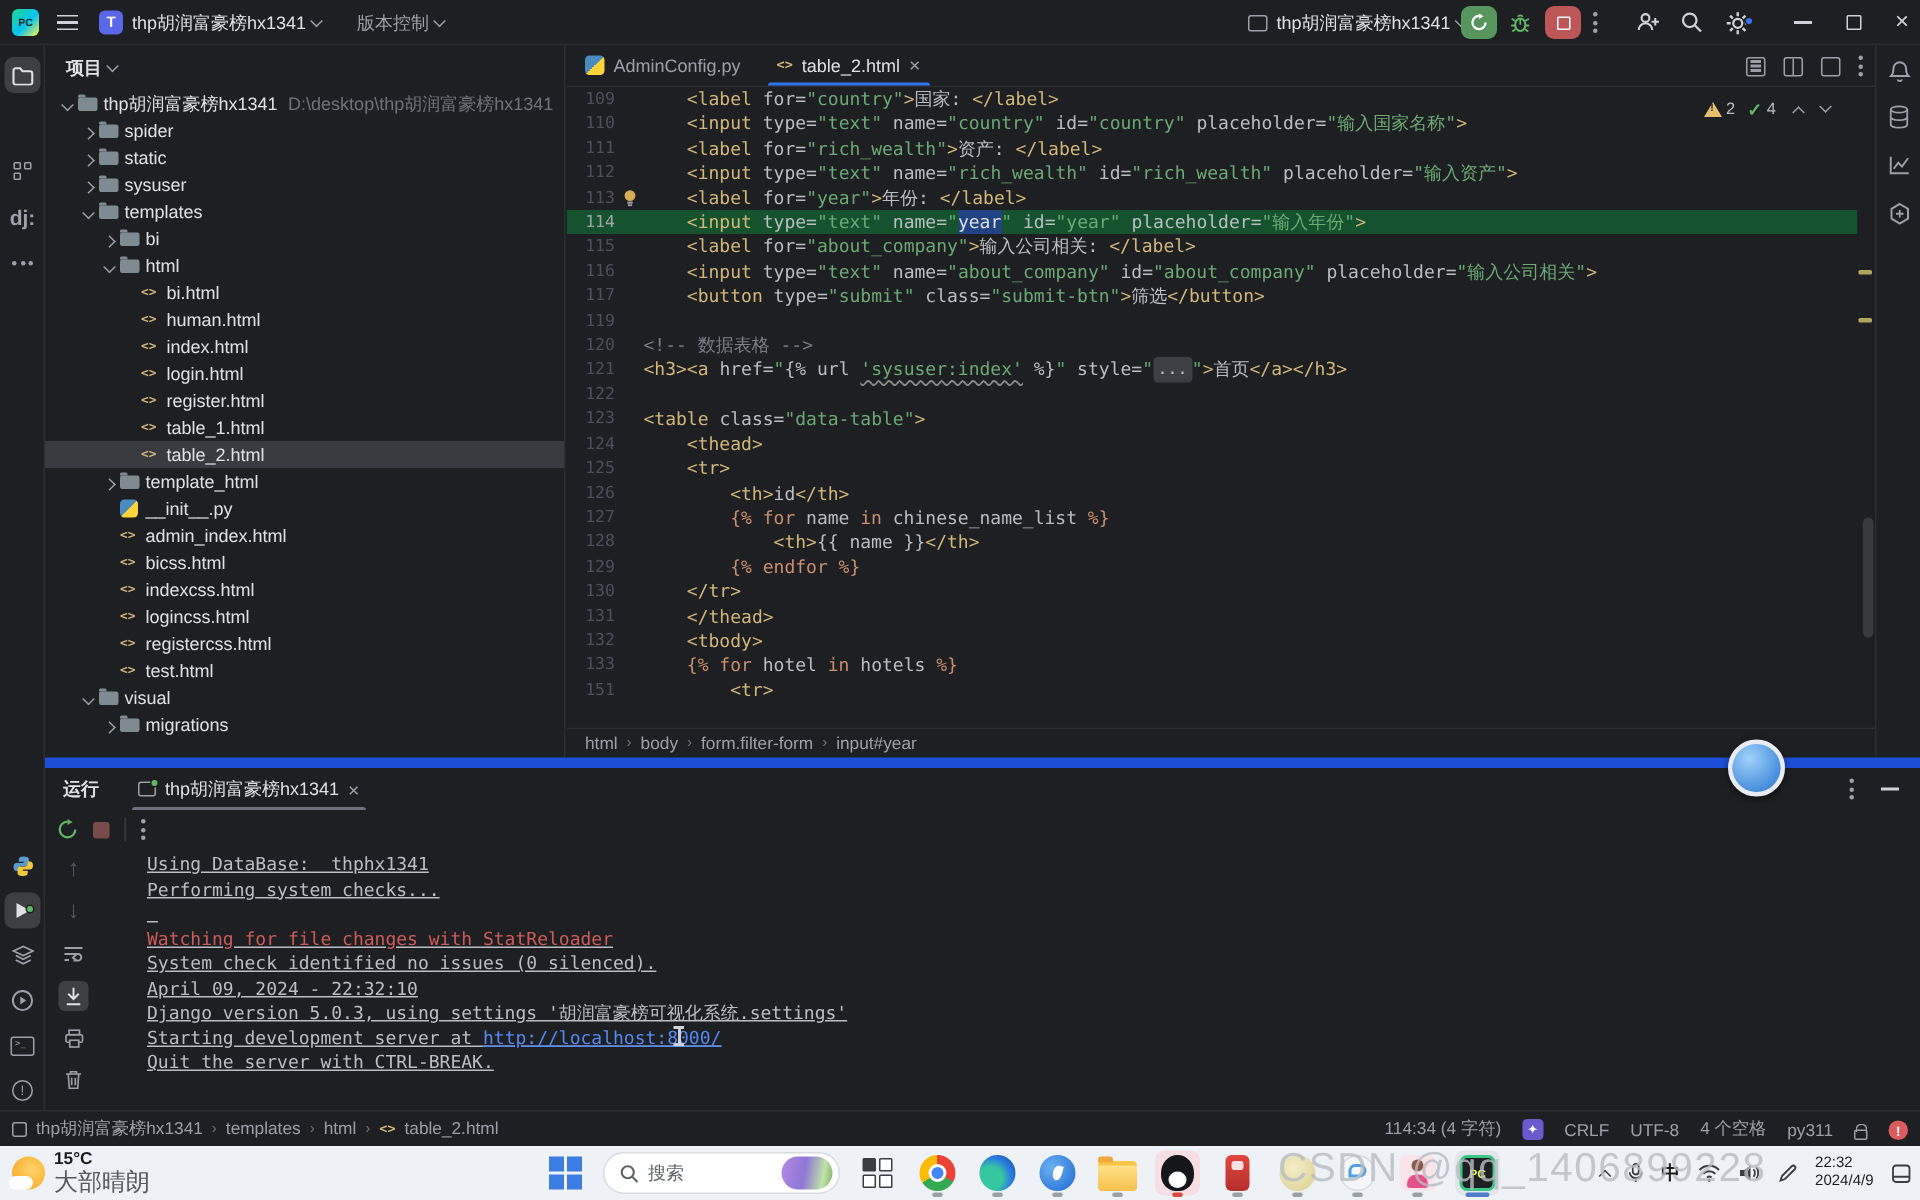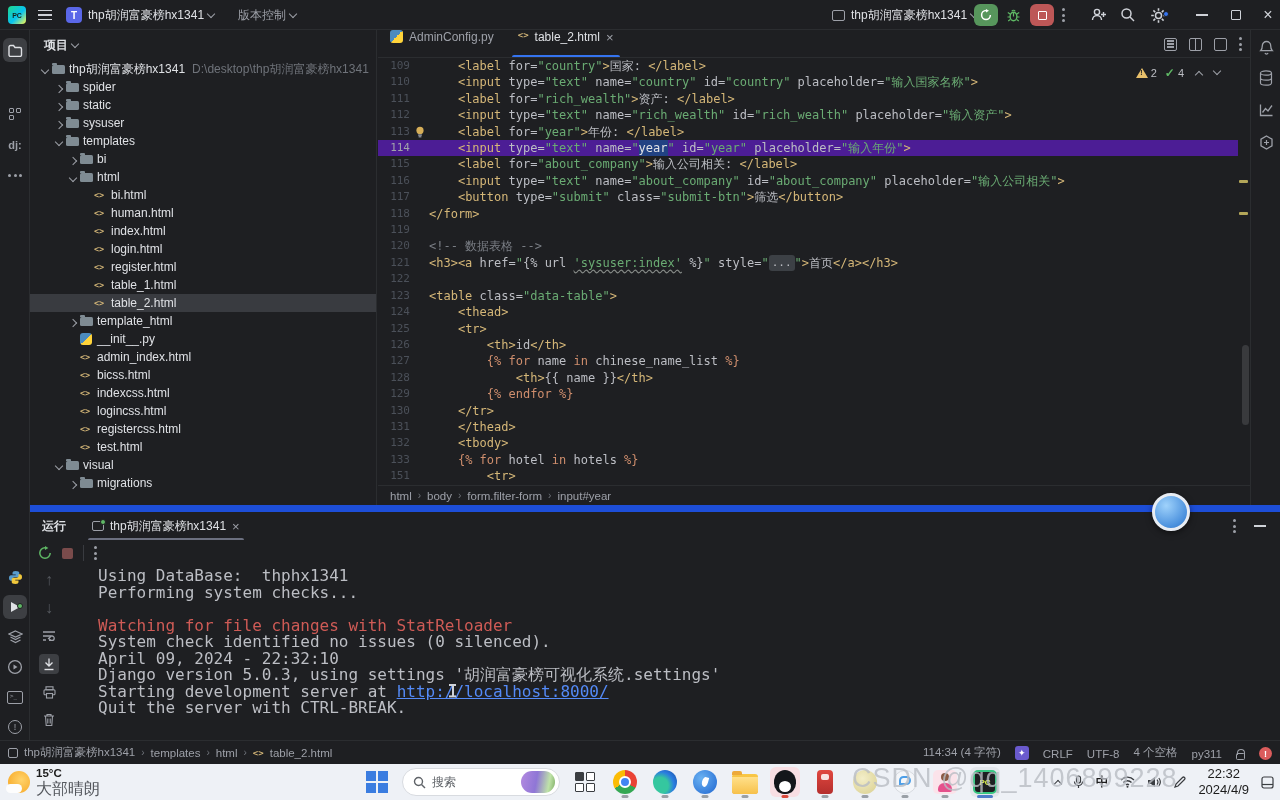--- a/index.html
+++ b/index.html
@@ -27,21 +27,21 @@
   .win-max { width:10px; height:10px; border:1.4px solid #cfd2d8; border-radius:1px; }
   .win-x { font-size:16px; color:#cfd2d8; line-height:1; }
   .gear-dot { position:absolute; top:4px; right:-2px; width:6px; height:6px; background:#3574f0; border-radius:50%; border:1.5px solid #1e1f22; }
 
   
   .lstrip { position:absolute; top:30px; left:0; width:30px; height:710px; background:#1e1f22; border-right:1px solid #2b2d30; }
   .strip-ic { position:absolute; left:3px; width:24px; height:24px; border-radius:6px; display:flex; align-items:center; justify-content:center; color:#9da0a8; }
   .strip-ic.active { background:#3d3f43; color:#dfe1e5; }
   .mini-sq { display:grid; grid-template-columns:5px 5px; gap:2px; }
   .mini-sq i { width:5px; height:5px; border:1.2px solid #9da0a8; border-radius:1px; }
-  .dj-txt { font-size:11px; font-weight:bold; color:#9da0a8; letter-spacing:0; }
+  .dj-txt { font-size:14px; font-weight:bold; color:#9da0a8; letter-spacing:0; }
   .dots3 { display:flex; gap:2.5px; }
   .dots3 i { width:3px; height:3px; background:#9da0a8; border-radius:50%; }
   .play-tri { width:0; height:0; border-left:9px solid #dfe1e5; border-top:5.5px solid transparent; border-bottom:5.5px solid transparent; position:relative; }
   .green-dot { position:absolute; width:6px; height:6px; border-radius:50%; background:#5fb865; top:-4px; right:-3px; border:1.5px solid #1e1f22;}
   .term-ic { width:16px; height:13px; border:1.3px solid #9da0a8; border-radius:2px; font-size:6px; color:#9da0a8; padding-left:2px; font-family:"DejaVu Sans Mono",monospace; }
   .prob-ic { width:14px; height:14px; border:1.3px solid #9da0a8; border-radius:50%; display:flex; align-items:center; justify-content:center; font-size:9px; color:#9da0a8; }
 
   
   .proj-panel { position:absolute; top:30px; left:30px; width:347px; height:475px; background:#1e1f22; border-right:1px solid #2b2d30; overflow:hidden; }
   .proj-head { height:30px; display:flex; align-items:center; padding-left:14px; color:#dfe1e5; font-size:12px; font-weight:bold; }
@@ -54,35 +54,35 @@
   .ticon { width:17px; flex:none; display:inline-flex; justify-content:flex-start; align-items:center; }
   .ticon.folder i { width:13px; height:9px; background:#7f8b93; border-radius:1.5px; position:relative; display:inline-block; }
   .ticon.folder i::before { content:''; position:absolute; top:-2px; left:0; width:5px; height:2px; background:#7f8b93; border-radius:1px 1px 0 0; }
   .ticon.html { color:#d5b778; font-size:8.5px; font-weight:bold; font-family:"DejaVu Sans Mono",monospace; }
   .ticon.py i { width:12px; height:12px; border-radius:3px; background:linear-gradient(135deg,#4b8bbe 50%,#ffd43b 50%); display:inline-block; }
   .tpath { color:#6f737a; margin-left:7px; }
 
   
   .editor { position:absolute; top:30px; left:378px; width:872px; height:475px; background:#1e1f22; }
   .tabbar { position:absolute; top:0; left:0; right:0; height:28px; border-bottom:1px solid #2b2d30; display:flex; align-items:stretch; }
-  .etab { display:flex; gap:6px; padding:0 12px; font-size:12px; color:#9da0a8; position:relative; }
+  .etab { display:flex; align-items:center; gap:6px; padding:0 12px; font-size:12px; color:#9da0a8; position:relative; }
   .etab.active { color:#dfe1e5; }
   .etab.active::after { content:''; position:absolute; left:6px; right:6px; bottom:0; height:2.5px; background:#3574f0; border-radius:2px 2px 0 0; }
   .pyicon { width:13px; height:13px; border-radius:3px; background:linear-gradient(135deg,#4b8bbe 50%,#ffd43b 50%); }
   .htmlmark { color:#d5b778; font-size:9px; font-weight:bold; font-family:"DejaVu Sans Mono",monospace; }
   .tab-x { color:#9da0a8; font-size:13px; }
   .tabbar-right { position:absolute; right:8px; top:0; height:28px; display:flex; align-items:center; gap:12px; color:#9da0a8; }
   .tb-sq { width:13px; height:13px; border:1.3px solid #9da0a8; border-radius:2px; }
   .tb-sq.lines { display:flex; flex-direction:column; justify-content:space-evenly; padding:0 2px; }
   .tb-sq.lines i { height:1.2px; background:#9da0a8; }
   .tb-sq.split { display:flex; } .tb-sq.split i { width:50%; border-right:1.2px solid #9da0a8; }
 
   .code { position:absolute; top:28px; left:0; width:860px; height:427px; overflow:hidden; font-family:"DejaVu Sans Mono",monospace; font-size:12px; }
   .cline { height:16.42px; line-height:16.42px; display:flex; white-space:pre; }
-  .cline.cur { background:#4c1d95; }
+  .cline.cur { background:#14532d; }
   .ln { width:32px; flex:none; text-align:right; color:#4b5059; font-size:11px; }
   .cline.cur .ln { color:#a1a3ab; }
   .bz { width:19px; flex:none; display:flex; align-items:center; justify-content:center; }
   .tok-t { color:#d5b778; } .tok-a { color:#bcbec4; } .tok-s { color:#6aab73; }
   .tok-k { color:#cf8e6d; } .tok-c { color:#7a7e85; } .tok-d { color:#bcbec4; } .tok-w { color:#bcbec4; }
   .tok-su { color:#6aab73; text-decoration:underline wavy rgba(170,175,170,.75); text-underline-offset:2px; }
   .tok-sel { background:#214283; color:#dfe1e5; }
   .tok-f { background:#3c4045; border-radius:3px; padding:0 3px; color:#bcbec4; font-size:11px; }
 
   .insp-widget { position:absolute; top:34px; right:26px; height:18px; display:flex; align-items:center; gap:8px; font-size:11px; color:#bcbec4; background:#1e1f22; padding:0 4px; }
@@ -105,21 +105,21 @@
   .con-tab { display:flex; align-items:center; gap:6px; margin-left:22px; height:28px; position:relative; padding:0 4px; }
   .con-tab::after { content:''; position:absolute; left:0; right:0; bottom:0; height:2px; background:#6c7080; border-radius:2px 2px 0 0; }
   .rc-small { width:12px; height:10px; border:1.2px solid #9da0a8; border-radius:2px; position:relative; }
   .rc-small i { position:absolute; right:-3px; top:-3px; width:6px; height:6px; border-radius:50%; background:#5fb865; border:1px solid #1e1f22; }
   .con-head-right { position:absolute; right:14px; display:flex; gap:18px; align-items:center; }
   .con-toolrow { height:26px; display:flex; align-items:center; gap:10px; padding-left:8px; }
   .con-vbar { position:absolute; top:58px; left:6px; width:26px; display:flex; flex-direction:column; gap:8px; align-items:center; }
   .cv-ic { width:20px; height:20px; border-radius:4px; display:flex; align-items:center; justify-content:center; color:#9da0a8; }
   .cv-ic.dim { color:#55585e; }
   .cv-ic.active { background:#3d3f43; }
-  .con-out { position:absolute; top:56px; left:68px; width:1100px; font-family:"DejaVu Sans Mono",monospace; font-size:16px; line-height:16.5px; white-space:pre; }
+  .con-out { position:absolute; top:56px; left:68px; width:1100px; font-family:"DejaVu Sans Mono",monospace; font-size:12px; line-height:16.5px; white-space:pre;text-decoration:underline; }
   .cl-d { color:#bcbec4; } .cl-r { color:#cf5b56; }
   .cl-link { color:#548af7; text-decoration:underline; }
   .ibeam { position:absolute; left:418px; top:172px; width:9px; height:13px; }
   .ibeam::before { content:''; position:absolute; left:4px; top:1px; bottom:1px; width:1.6px; background:#cfd2d8; }
   .ibeam::after { content:''; position:absolute; left:1px; right:1px; top:0; height:1.6px; background:#cfd2d8; box-shadow:0 11.4px 0 #cfd2d8; }
   .blue-ball { position:absolute; top:-19px; right:90px; width:38px; height:38px; border-radius:50%; background:radial-gradient(circle at 35% 30%,#9fd2fb,#4a90dd 70%,#3672bd); border:3px solid #e8ecf2; box-shadow:0 2px 6px rgba(0,0,0,.5); z-index:5;}
 
   
   .statusbar { position:absolute; top:740px; left:0; width:1280px; height:24px; background:#1e1f22; border-top:1px solid #2b2d30; display:flex; align-items:center; font-size:11.5px; color:#9da0a8; }
   .sb-left { display:flex; align-items:center; gap:6px; margin-left:8px; }
@@ -163,21 +163,21 @@
   .ic-red::after { content:''; position:absolute; left:4px; top:4px; width:8px; height:6px; background:#fff; border-radius:2px; opacity:.85; }
   .ic-yellow { width:24px; height:24px; border-radius:50%; background:radial-gradient(circle at 40% 35%,#f3eec9,#d9cf8e); }
   .ic-chat { width:24px; height:24px; border-radius:50%; background:#f4f6f9; border:1px solid #d8dbe0; position:relative; }
   .ic-chat::after { content:''; position:absolute; inset:5px 5px 8px 5px; border:2px solid #4d9fe8; border-radius:6px 6px 6px 0; }
   .ic-person { width:24px; height:24px; border-radius:5px; background:#fbe3ea; position:relative; }
   .ic-person::before { content:''; position:absolute; top:3px; left:8px; width:8px; height:8px; background:#8a5a44; border-radius:50%; }
   .ic-person::after { content:''; position:absolute; bottom:2px; left:5px; width:14px; height:9px; background:#e5518c; border-radius:6px 6px 2px 2px; }
   .ic-pc { width:24px; height:24px; border-radius:5px; background:#1e1f22; border:2px solid #39c783; display:flex; align-items:center; justify-content:center; color:#eaff4f; font-size:8px; font-weight:bold; }
   .tray { position:absolute; right:6px; display:flex; align-items:center; gap:12px; height:36px; color:#2b2d30; }
   .ime { font-size:12.5px; font-weight:bold; color:#1c1c1c; }
-  .clock { text-align:center; font-size:13px; color:#1c1c1c; line-height:1.25; }
+  .clock { text-align:left; font-size:10px; color:#1c1c1c; line-height:1.25; }
   .tray .chev { border-color:#3a3d41; }
   .watermark { position:absolute; top:763px; left:852px; font-size:27px; letter-spacing:1px; color:#b9bdc4; opacity:.8; z-index:9; pointer-events:none; white-space:nowrap; font-family:"Liberation Sans",sans-serif; }
 </style>
 </head>
 <body>
 
 <div class="titlebar">
   <div class="tb-item" style="left:8px">
       <span class="pc-logo">PC</span>
     </div>
@@ -538,21 +538,20 @@
       <div class="cline"><span class="ln">112</span><span class="bz"></span><span class="tok-w">    </span><span class="tok-t">&lt;input</span><span class="tok-d"> </span><span class="tok-a">type</span><span class="tok-d">=</span><span class="tok-s">"text"</span><span class="tok-d"> </span><span class="tok-a">name</span><span class="tok-d">=</span><span class="tok-s">"rich_wealth"</span><span class="tok-d"> </span><span class="tok-a">id</span><span class="tok-d">=</span><span class="tok-s">"rich_wealth"</span><span class="tok-d"> </span><span class="tok-a">placeholder</span><span class="tok-d">=</span><span class="tok-s">"输入资产"</span><span class="tok-t">&gt;</span></div>
       <div class="cline"><span class="ln">113</span><span class="bz"><svg width="10" height="12" viewBox="0 0 10 12">
             <circle cx="5" cy="4.4" r="3.6" fill="#d6ae58"></circle>
             <rect x="3.2" y="8.4" width="3.6" height="1.4" fill="#9da0a8"></rect>
             <rect x="3.6" y="10.2" width="2.8" height="1.2" fill="#9da0a8"></rect>
           </svg></span><span class="tok-w">    </span><span class="tok-t">&lt;label</span><span class="tok-d"> </span><span class="tok-a">for</span><span class="tok-d">=</span><span class="tok-s">"year"</span><span class="tok-t">&gt;</span><span class="tok-d">年份: </span><span class="tok-t">&lt;/label&gt;</span></div>
       <div class="cline cur"><span class="ln">114</span><span class="bz"></span><span class="tok-w">    </span><span class="tok-t">&lt;input</span><span class="tok-d"> </span><span class="tok-a">type</span><span class="tok-d">=</span><span class="tok-s">"text"</span><span class="tok-d"> </span><span class="tok-a">name</span><span class="tok-d">=</span><span class="tok-s">"</span><span class="tok-sel">year</span><span class="tok-s">"</span><span class="tok-d"> </span><span class="tok-a">id</span><span class="tok-d">=</span><span class="tok-s">"year"</span><span class="tok-d"> </span><span class="tok-a">placeholder</span><span class="tok-d">=</span><span class="tok-s">"输入年份"</span><span class="tok-t">&gt;</span></div>
       <div class="cline"><span class="ln">115</span><span class="bz"></span><span class="tok-w">    </span><span class="tok-t">&lt;label</span><span class="tok-d"> </span><span class="tok-a">for</span><span class="tok-d">=</span><span class="tok-s">"about_company"</span><span class="tok-t">&gt;</span><span class="tok-d">输入公司相关: </span><span class="tok-t">&lt;/label&gt;</span></div>
       <div class="cline"><span class="ln">116</span><span class="bz"></span><span class="tok-w">    </span><span class="tok-t">&lt;input</span><span class="tok-d"> </span><span class="tok-a">type</span><span class="tok-d">=</span><span class="tok-s">"text"</span><span class="tok-d"> </span><span class="tok-a">name</span><span class="tok-d">=</span><span class="tok-s">"about_company"</span><span class="tok-d"> </span><span class="tok-a">id</span><span class="tok-d">=</span><span class="tok-s">"about_company"</span><span class="tok-d"> </span><span class="tok-a">placeholder</span><span class="tok-d">=</span><span class="tok-s">"输入公司相关"</span><span class="tok-t">&gt;</span></div>
       <div class="cline"><span class="ln">117</span><span class="bz"></span><span class="tok-w">    </span><span class="tok-t">&lt;button</span><span class="tok-d"> </span><span class="tok-a">type</span><span class="tok-d">=</span><span class="tok-s">"submit"</span><span class="tok-d"> </span><span class="tok-a">class</span><span class="tok-d">=</span><span class="tok-s">"submit-btn"</span><span class="tok-t">&gt;</span><span class="tok-d">筛选</span><span class="tok-t">&lt;/button&gt;</span></div>
-      <div class="cline"><span class="ln">118</span><span class="bz"></span><span class="tok-t">&lt;/form&gt;</span></div>
       <div class="cline"><span class="ln">119</span><span class="bz"></span></div>
       <div class="cline"><span class="ln">120</span><span class="bz"></span><span class="tok-c">&lt;!-- 数据表格 --&gt;</span></div>
       <div class="cline"><span class="ln">121</span><span class="bz"></span><span class="tok-t">&lt;h3&gt;&lt;a</span><span class="tok-d"> </span><span class="tok-a">href</span><span class="tok-d">=</span><span class="tok-s">"</span><span class="tok-d">{% url </span><span class="tok-su">'sysuser:index'</span><span class="tok-d"> %}</span><span class="tok-s">"</span><span class="tok-d"> </span><span class="tok-a">style</span><span class="tok-d">=</span><span class="tok-s">"</span><span class="tok-f">...</span><span class="tok-s">"</span><span class="tok-t">&gt;</span><span class="tok-d">首页</span><span class="tok-t">&lt;/a&gt;&lt;/h3&gt;</span></div>
       <div class="cline"><span class="ln">122</span><span class="bz"></span></div>
       <div class="cline"><span class="ln">123</span><span class="bz"></span><span class="tok-t">&lt;table</span><span class="tok-d"> </span><span class="tok-a">class</span><span class="tok-d">=</span><span class="tok-s">"data-table"</span><span class="tok-t">&gt;</span></div>
       <div class="cline"><span class="ln">124</span><span class="bz"></span><span class="tok-w">    </span><span class="tok-t">&lt;thead&gt;</span></div>
       <div class="cline"><span class="ln">125</span><span class="bz"></span><span class="tok-w">    </span><span class="tok-t">&lt;tr&gt;</span></div>
       <div class="cline"><span class="ln">126</span><span class="bz"></span><span class="tok-w">        </span><span class="tok-t">&lt;th&gt;</span><span class="tok-d">id</span><span class="tok-t">&lt;/th&gt;</span></div>
       <div class="cline"><span class="ln">127</span><span class="bz"></span><span class="tok-w">        </span><span class="tok-k">{% for </span><span class="tok-d">name </span><span class="tok-k">in </span><span class="tok-d">chinese_name_list </span><span class="tok-k">%}</span></div>
       <div class="cline"><span class="ln">128</span><span class="bz"></span><span class="tok-w">            </span><span class="tok-t">&lt;th&gt;</span><span class="tok-d">{{ name }}</span><span class="tok-t">&lt;/th&gt;</span></div>

